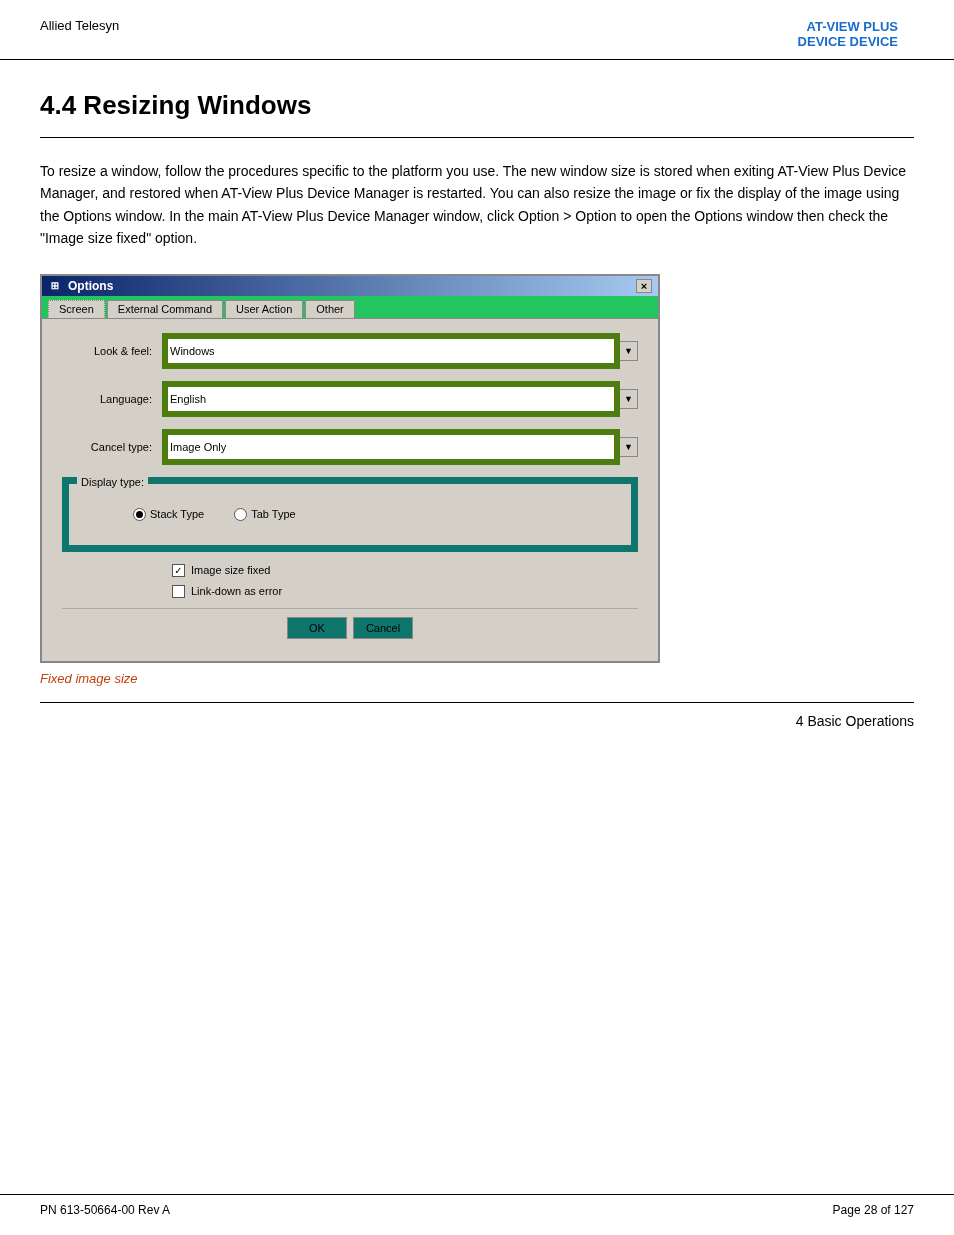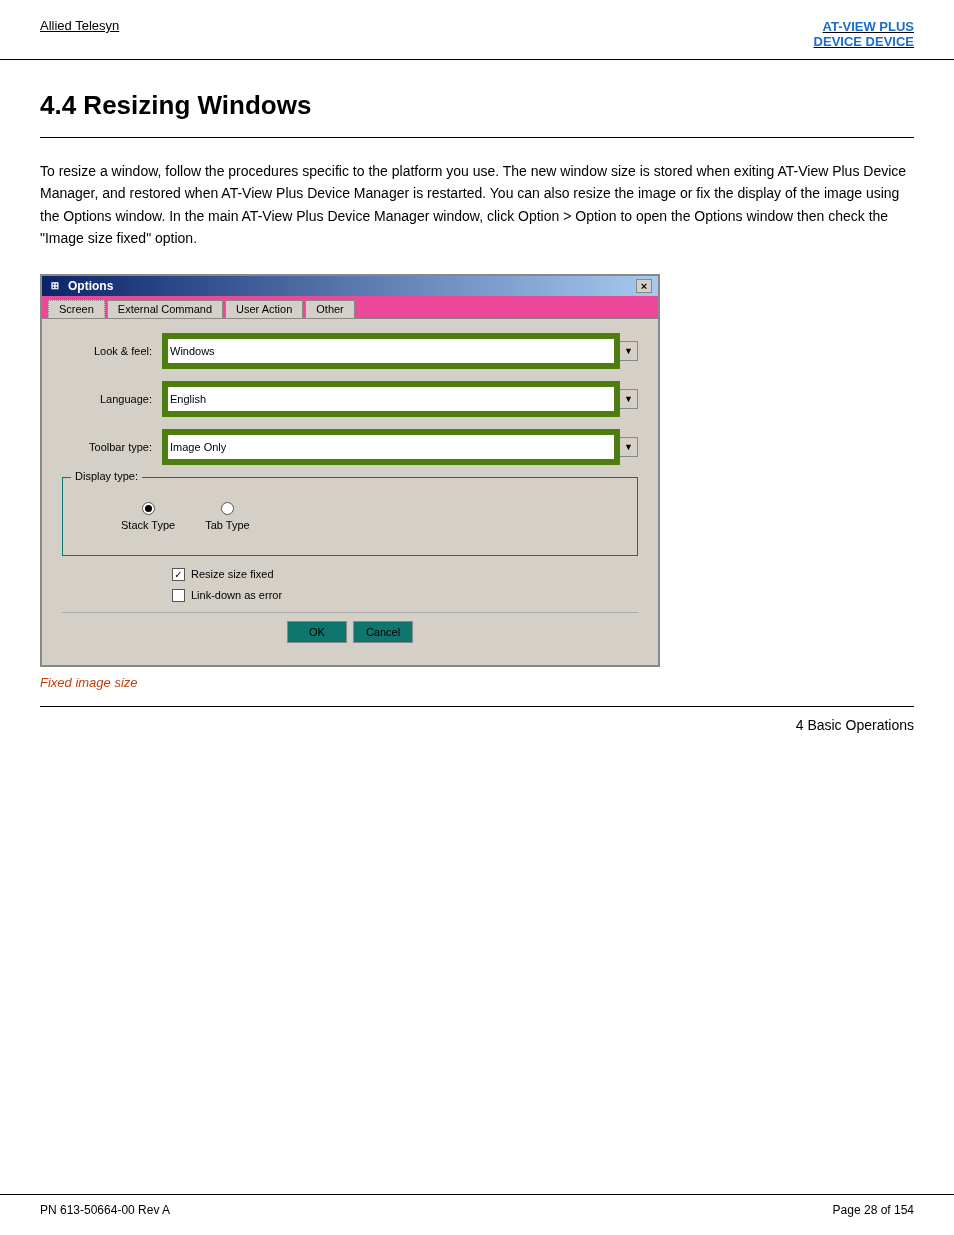--- a/index.html
+++ b/index.html
@@ -12,23 +12,22 @@
       width: 954px;
       min-height: 1235px;
       position: relative;
     }
 
     
     .page-header {
       display: flex;
       justify-content: space-between;
       align-items: flex-start;
-      padding: 18px 40px 10px 40px;
+      padding: 18px 56px 10px 40px;
       border-bottom: 1.5px solid #000;
-      text-decoration: underline;
     }
 
     .header-left {
       font-size: 13px;
       color: #000;
     }
 
     .header-right {
       text-align: right;
     }
@@ -116,21 +115,21 @@
       display: flex;
       align-items: center;
       justify-content: center;
       cursor: pointer;
       font-weight: bold;
     }
 
     .dialog-tabs {
       display: flex;
       padding: 4px 6px 0 6px;
-      background: #ec4899;
+      background: #22c55e;
       border-bottom: 1px solid #888;
     }
 
     .dialog-tab {
       border: 1px solid #888;
       padding: 2px 10px;
       font-size: 11px;
       background: #d4d0c8;
       cursor: pointer;
       margin-right: 2px;
@@ -192,24 +191,24 @@
       border: 1px solid #888;
       border-left: none;
       display: flex;
       align-items: center;
       justify-content: center;
       font-size: 9px;
       cursor: pointer;
     }
 
     .display-type-group {
-      border: 1px solid #0f766e;
+      border: 7px solid #0f766e;
       margin-left: 0;
       margin-bottom: 12px;
-      padding: 10px 14px 14px 8px;
+      padding: 10px 14px 14px 14px;
       position: relative;
     }
 
     .display-type-legend {
       position: absolute;
       top: -8px;
       left: 8px;
       background: #d4d0c8;
       padding: 0 4px;
       font-size: 11px;
@@ -222,21 +221,20 @@
       margin-bottom: 10px;
       padding-left: 50px;
       gap: 30px;
     }
 
     .radio-option {
       display: flex;
       align-items: center;
       gap: 4px;
       font-size: 11px;
-      flex-direction: column;
     }
 
     .radio-btn {
       width: 13px;
       height: 13px;
       border-radius: 50%;
       border: 1px solid #555;
       background: #fff;
       display: flex;
       align-items: center;
@@ -392,21 +390,21 @@
         <div class="form-label">Language:</div>
         <div class="form-select-wrapper">
           <select class="form-select">
             <option>English</option>
           </select>
           <div class="select-arrow">▼</div>
         </div>
       </div>
 
       <div class="form-row">
-        <div class="form-label">Toolbar type:</div>
+        <div class="form-label">Cancel type:</div>
         <div class="form-select-wrapper">
           <select class="form-select">
             <option>Image Only</option>
           </select>
           <div class="select-arrow">▼</div>
         </div>
       </div>
 
       <div class="display-type-group">
         <span class="display-type-legend">Display type:</span>
@@ -420,21 +418,21 @@
             <div class="radio-btn"></div>
             <span>Tab Type</span>
           </div>
         </div>
 
       </div>
 
       <div class="extra-options">
         <div class="check-row">
           <div class="checkbox checked"></div>
-          <span>Resize size fixed</span>
+          <span>Image size fixed</span>
         </div>
         <div class="check-row">
           <div class="checkbox"></div>
           <span>Link-down as error</span>
         </div>
       </div>
 
       <div class="dialog-footer">
         <button class="dialog-btn">OK</button>
         <button class="dialog-btn">Cancel</button>
@@ -445,14 +443,14 @@
 
   <div class="caption-text">Fixed image size</div>
 
   <hr class="bottom-divider">
   <div class="footer-nav">4 Basic Operations</div>
 
 </div>
 
 <div class="page-footer">
   <span>PN 613-50664-00 Rev A</span>
-  <span>Page 28 of 154</span>
+  <span>Page 28 of 127</span>
 </div>
 
 </body></html>

